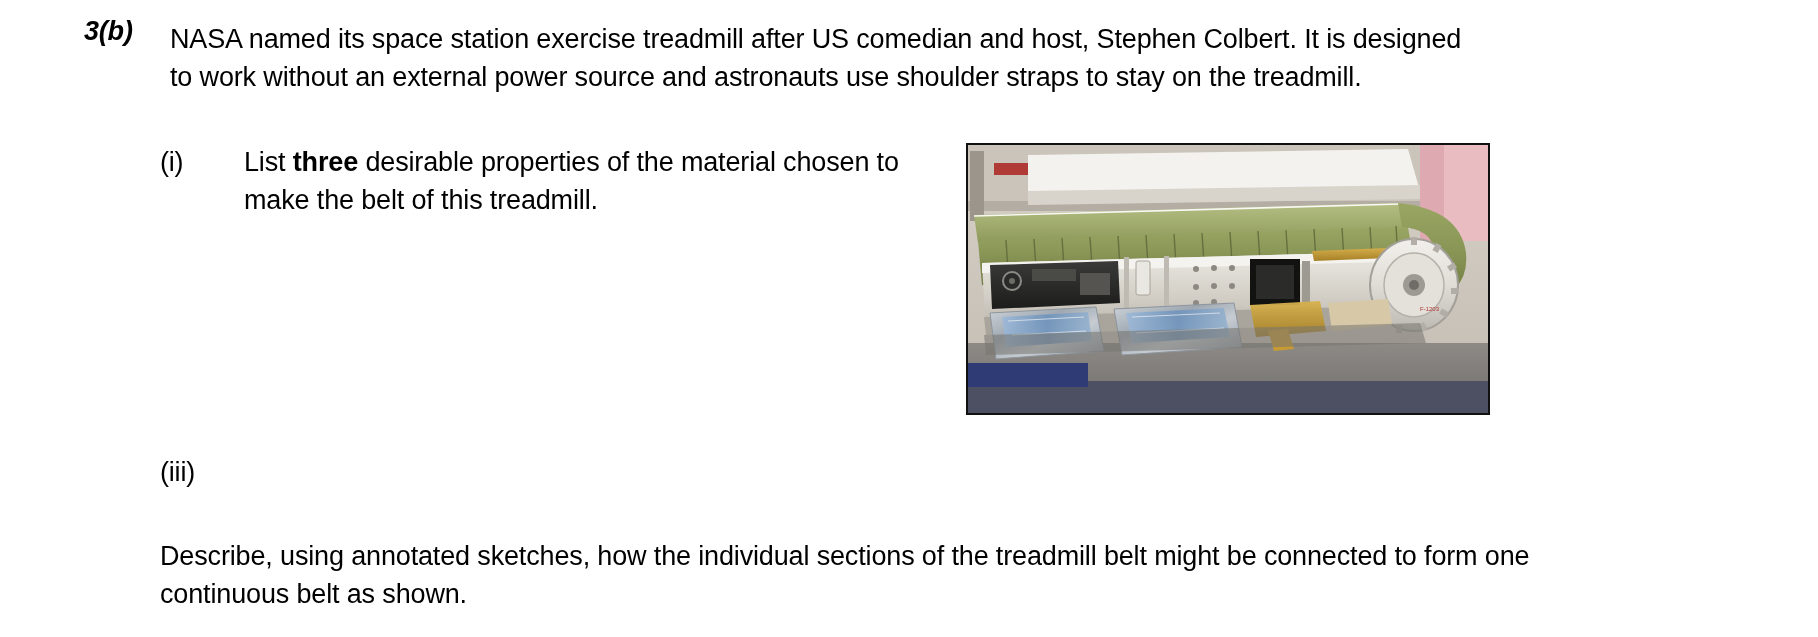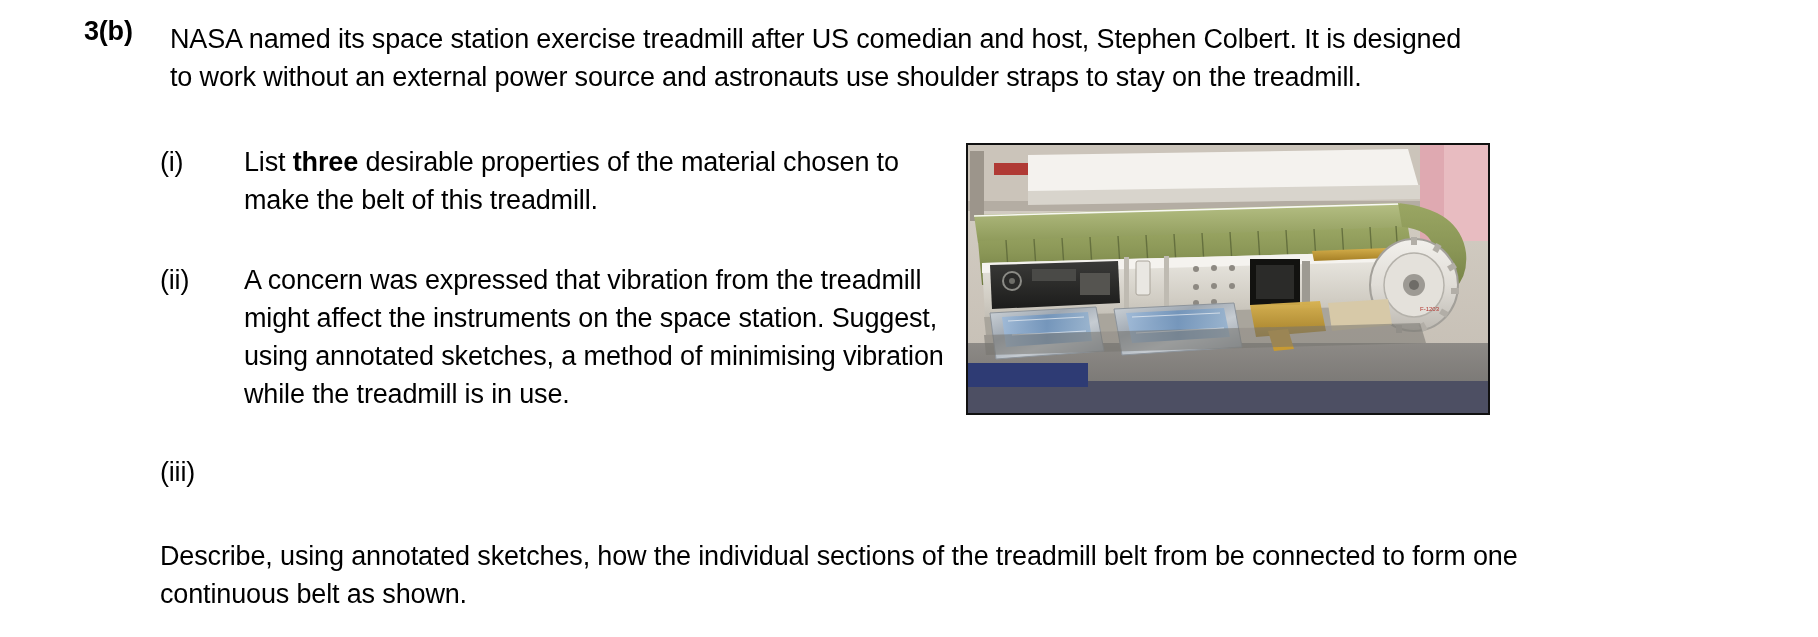--- a/index.html
+++ b/index.html
@@ -26,20 +26,21 @@
   .q-intro {
     position: absolute;
     left: 84px;
     top: 12px;
     width: 1620px;
     display: flex;
     align-items: flex-start;
   }
   .q-label {
     font-weight: bold;
+    font-style: italic;
     font-size: 27px;
     line-height: 38px;
     width: 78px;
     flex: 0 0 78px;
     letter-spacing: -0.2px;
   }
   .q-intro-body {
     font-size: 27px;
     line-height: 38px;
     width: 1330px;
@@ -103,31 +104,25 @@
     </div>
   </div>
 
   <div class="subpart" id="subpart-i">
     <div class="rn-label">(i)</div>
     <div class="rn-body">
       <p><span>List </span><b>three</b><span> desirable properties of the material chosen to make the belt of this treadmill.</span></p>
     </div>
   </div>
 
-  <div class="subpart" id="subpart-ii">
-    <div class="rn-label">(ii)</div>
-    <div class="rn-body">
-      <p>A concern was expressed that vibration from the treadmill might affect the instruments on the space station.  Suggest, using annotated sketches, a method of minimising vibration while the treadmill is in use.</p>
-    </div>
-  </div>
 
   <div class="subpart" id="subpart-iii">
     <div class="rn-label">(iii)</div>
     <div class="rn-body">
-      <p>Describe, using annotated sketches, how the individual sections of the treadmill belt from be connected to form one continuous belt as shown.</p>
+      <p>Describe, using annotated sketches, how the individual sections of the treadmill belt might be connected to form one continuous belt as shown.</p>
     </div>
   </div>
 
   <div class="photo-frame">
     <svg viewBox="0 0 520 268" preserveAspectRatio="none">
       <defs>
         <linearGradient id="gBg" x1="0" y1="0" x2="0" y2="1">
           <stop offset="0%" stop-color="#d6d0c6"></stop>
           <stop offset="100%" stop-color="#c3bcb2"></stop>
         </linearGradient>

